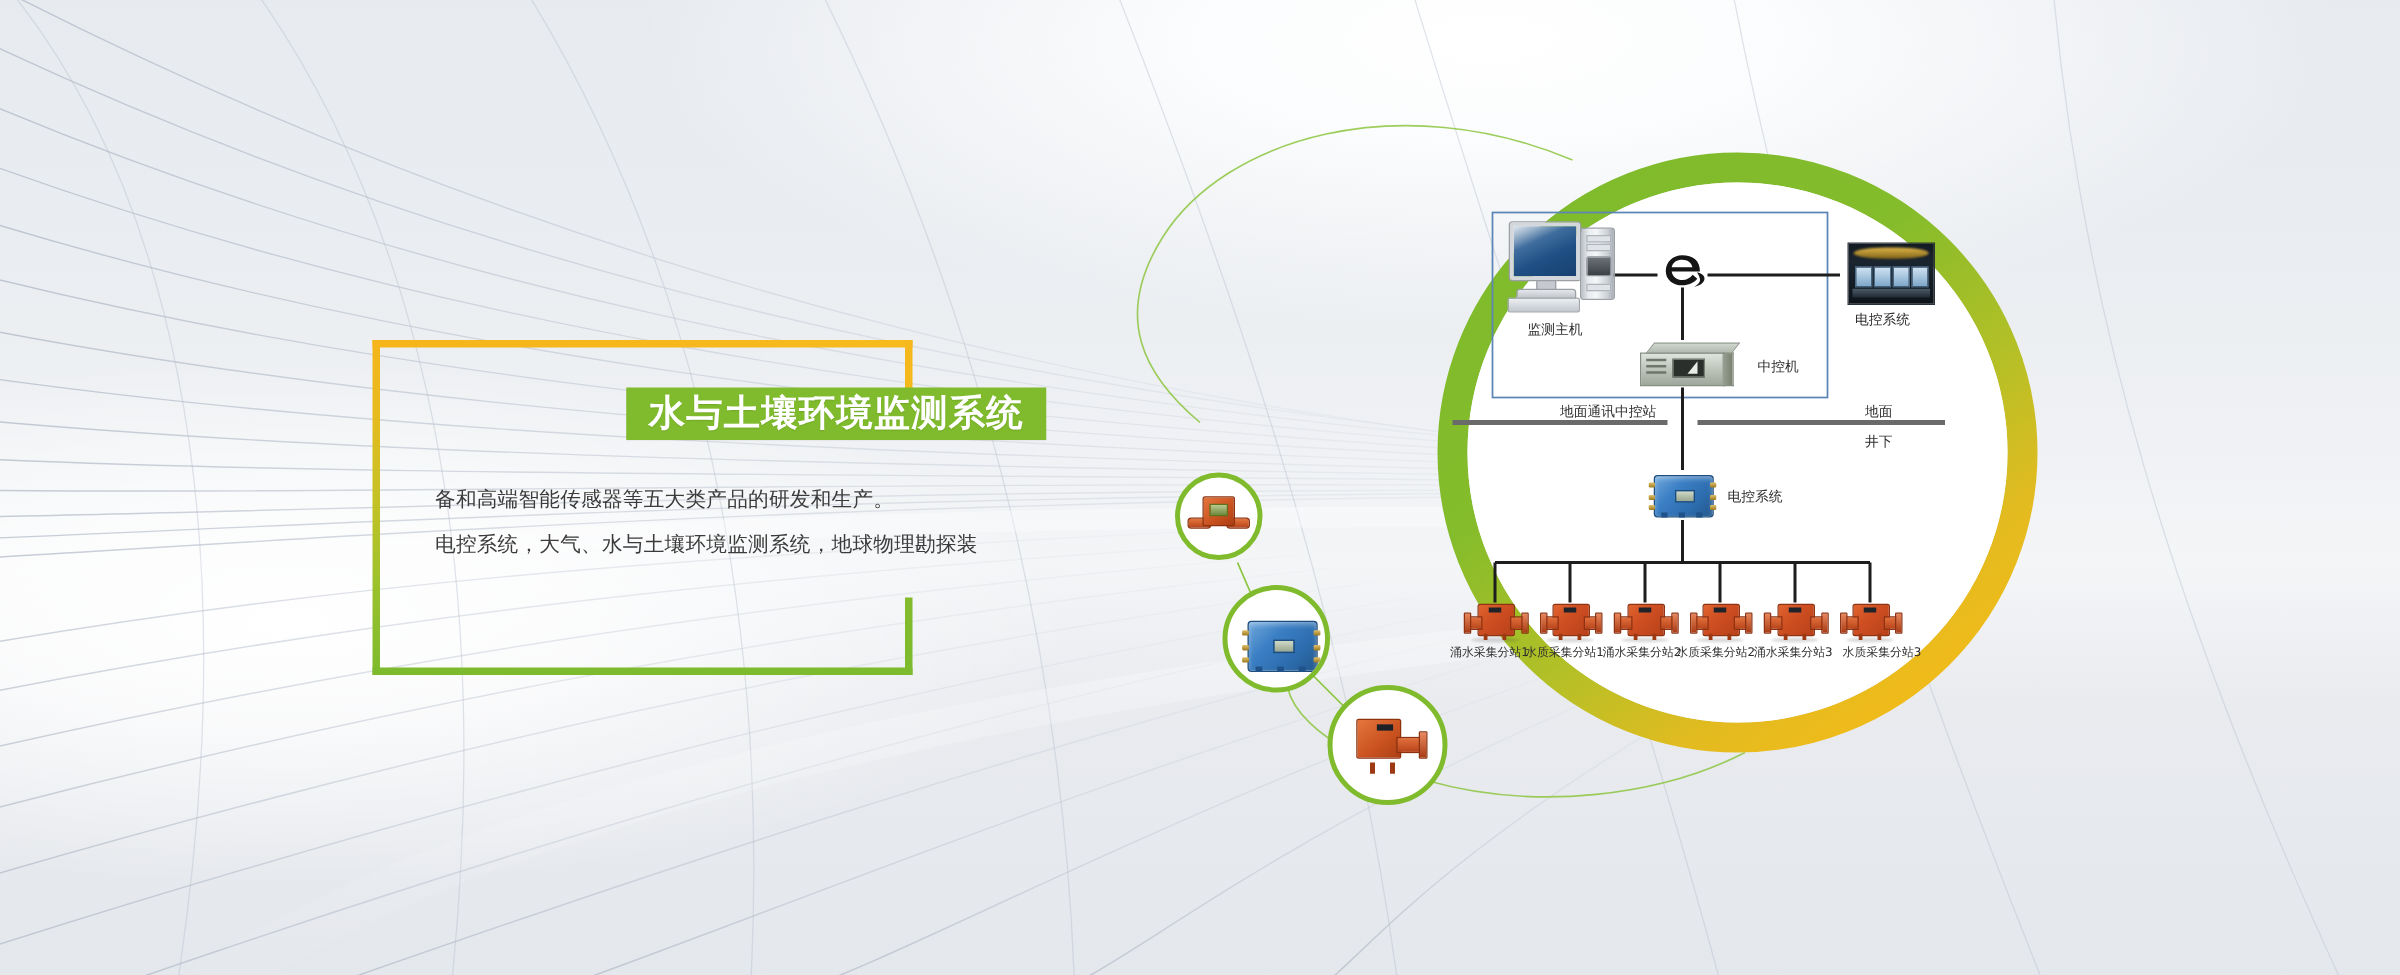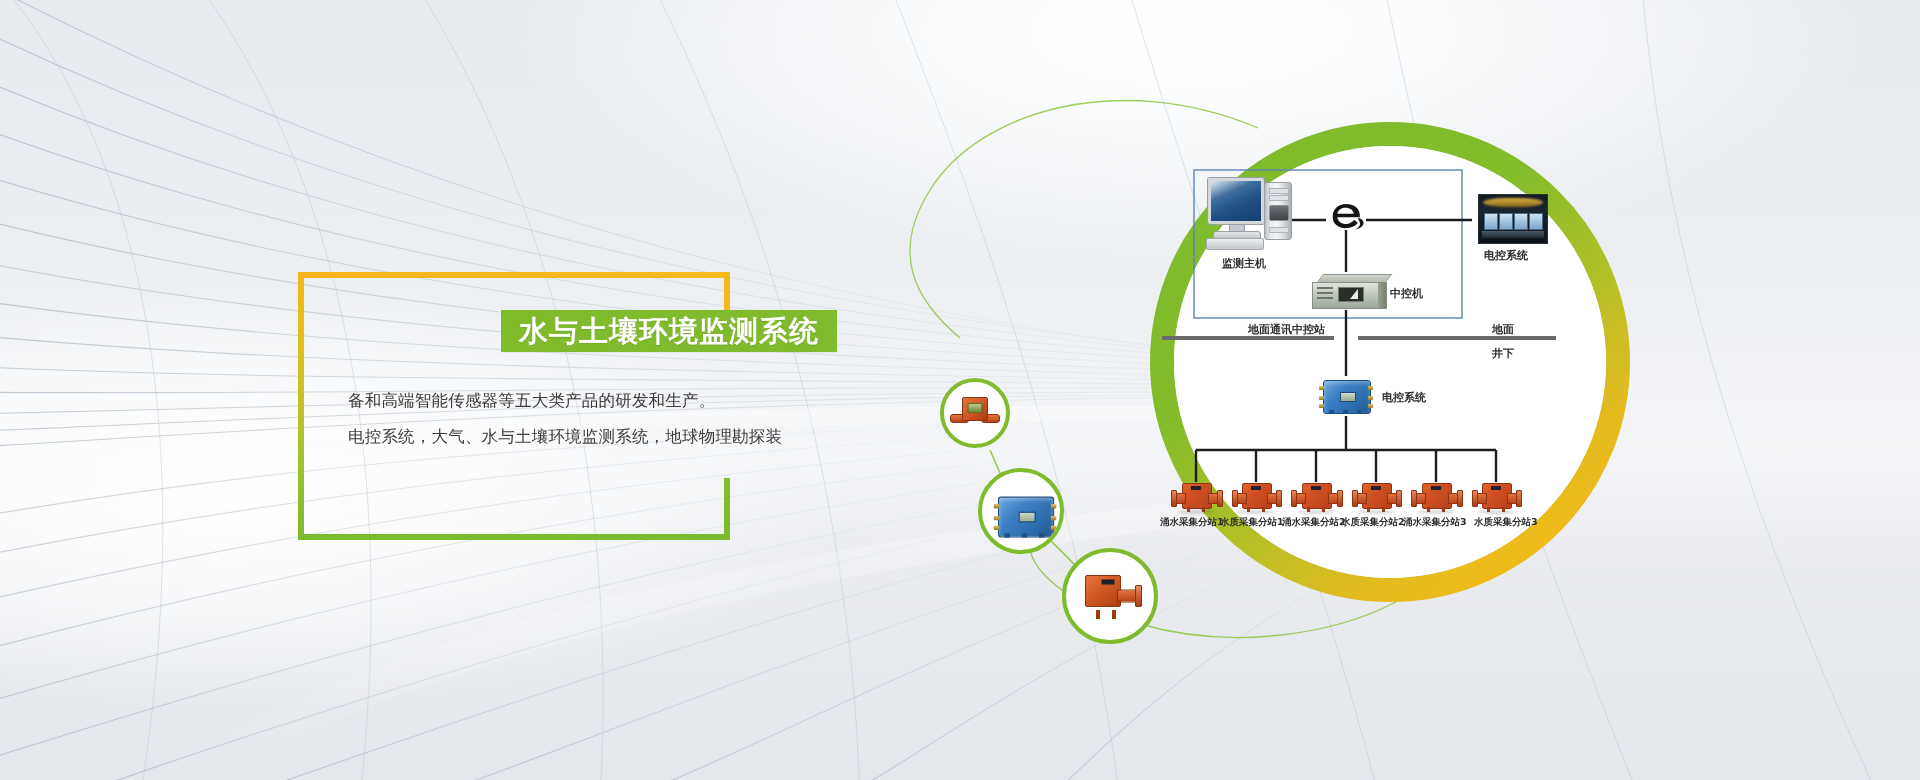--- a/index.html
+++ b/index.html
@@ -258,21 +258,21 @@
     <path d="M1258,128 C 1120,70 980,110 930,190 C 890,254 915,300 960,338" fill="none" stroke="#8cc63f" stroke-width="1.3" opacity=".85"></path>
     <path d="M1036,520 C 1010,560 1060,602 1140,624 C 1230,650 1330,636 1396,602" fill="none" stroke="#8cc63f" stroke-width="1.3" opacity=".85"></path>
 
     <line x1="990" y1="450" x2="1006" y2="487" stroke="#8cc63f" stroke-width="1.4"></line>
     <line x1="1050" y1="540" x2="1086" y2="576" stroke="#8cc63f" stroke-width="1.4"></line>
 
     <circle cx="1390" cy="362" r="228" fill="none" stroke="url(#ringgrad)" stroke-width="24"></circle>
     <circle cx="1390" cy="362" r="216" fill="#ffffff"></circle>
   </svg>
 
-  <div class="diagram" style="left:1162px;top:134px;width:456px;height:456px;font-weight:bold;">
+  <div class="diagram" style="left:1162px;top:134px;width:456px;height:456px;">
 
     <svg viewBox="0 0 456 456" style="width:456px;height:456px;">
       <rect x="32" y="36" width="268" height="148" fill="none" stroke="#5b86b5" stroke-width="1.4"></rect>
 
       <line x1="120" y1="86" x2="164" y2="86" stroke="#1d1d1d" stroke-width="2.4"></line>
 
       <line x1="204" y1="86" x2="310" y2="86" stroke="#1d1d1d" stroke-width="2.4"></line>
 
       <line x1="184" y1="96" x2="184" y2="138" stroke="#1d1d1d" stroke-width="2.4"></line>
 
@@ -326,21 +326,21 @@
     <div class="server" style="left:150px;top:140px;">
       <div class="top"></div>
       <div class="face"></div>
       <div class="side"></div>
       <div class="vent" style="top:13px;"></div>
       <div class="vent" style="top:18px;"></div>
       <div class="vent" style="top:23px;"></div>
       <div class="win"></div>
       <div class="tri" style="left:38px;top:15px;border-width:0 0 10px 8px;border-color:transparent transparent #e8ece6 transparent;"></div>
     </div>
-    <div class="dlabel" style="left:228px;top:152px;">中控机</div>
+    <div class="dlabel" style="left:244px;top:152px;">中控机</div>
 
     <div class="dlabel" style="left:86px;top:188px;">地面通讯中控站</div>
     <div class="dlabel" style="left:330px;top:188px;">地面</div>
     <div class="dlabel" style="left:330px;top:212px;">井下</div>
 
     <div class="bluebox" style="left:157px;top:244px;">
       <div class="body"></div>
       <div class="win"></div>
       <div class="gl" style="left:0;top:8px;"></div>
       <div class="gl" style="left:0;top:18px;"></div>

